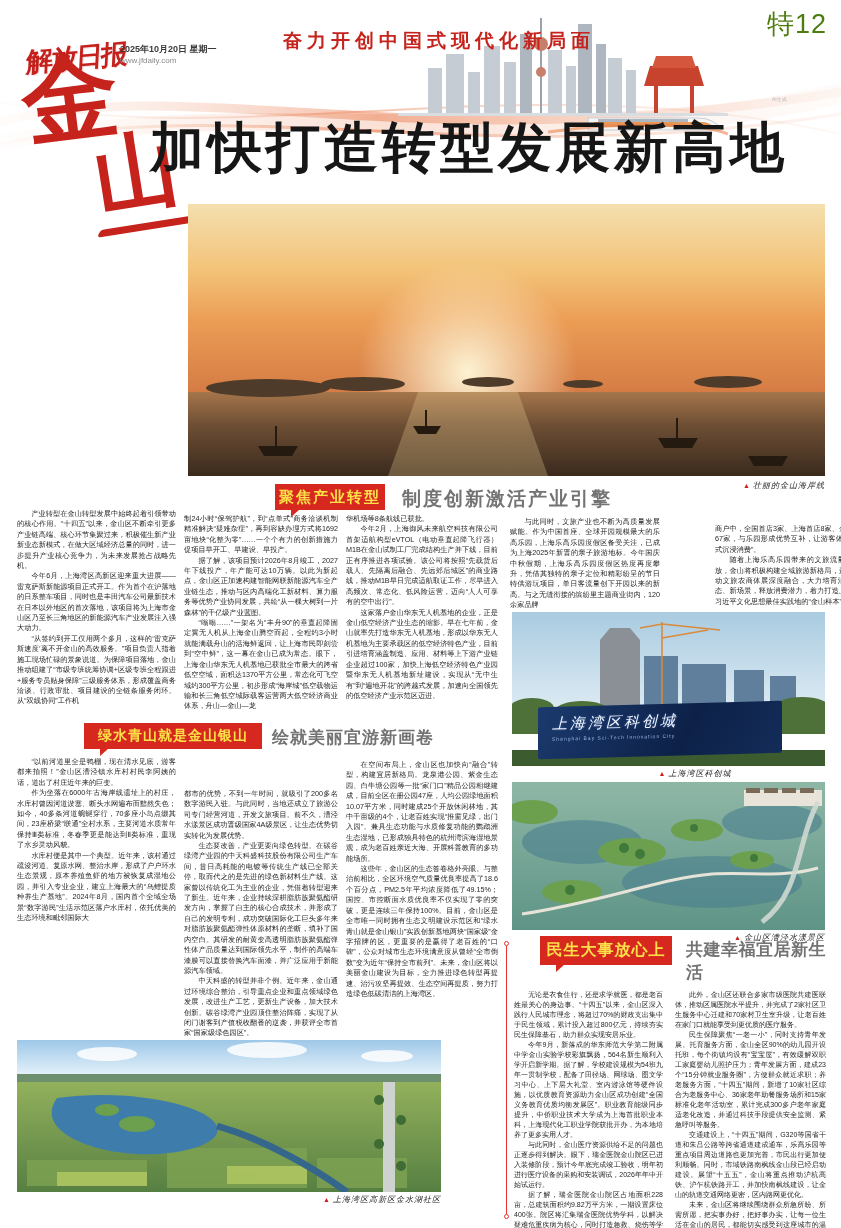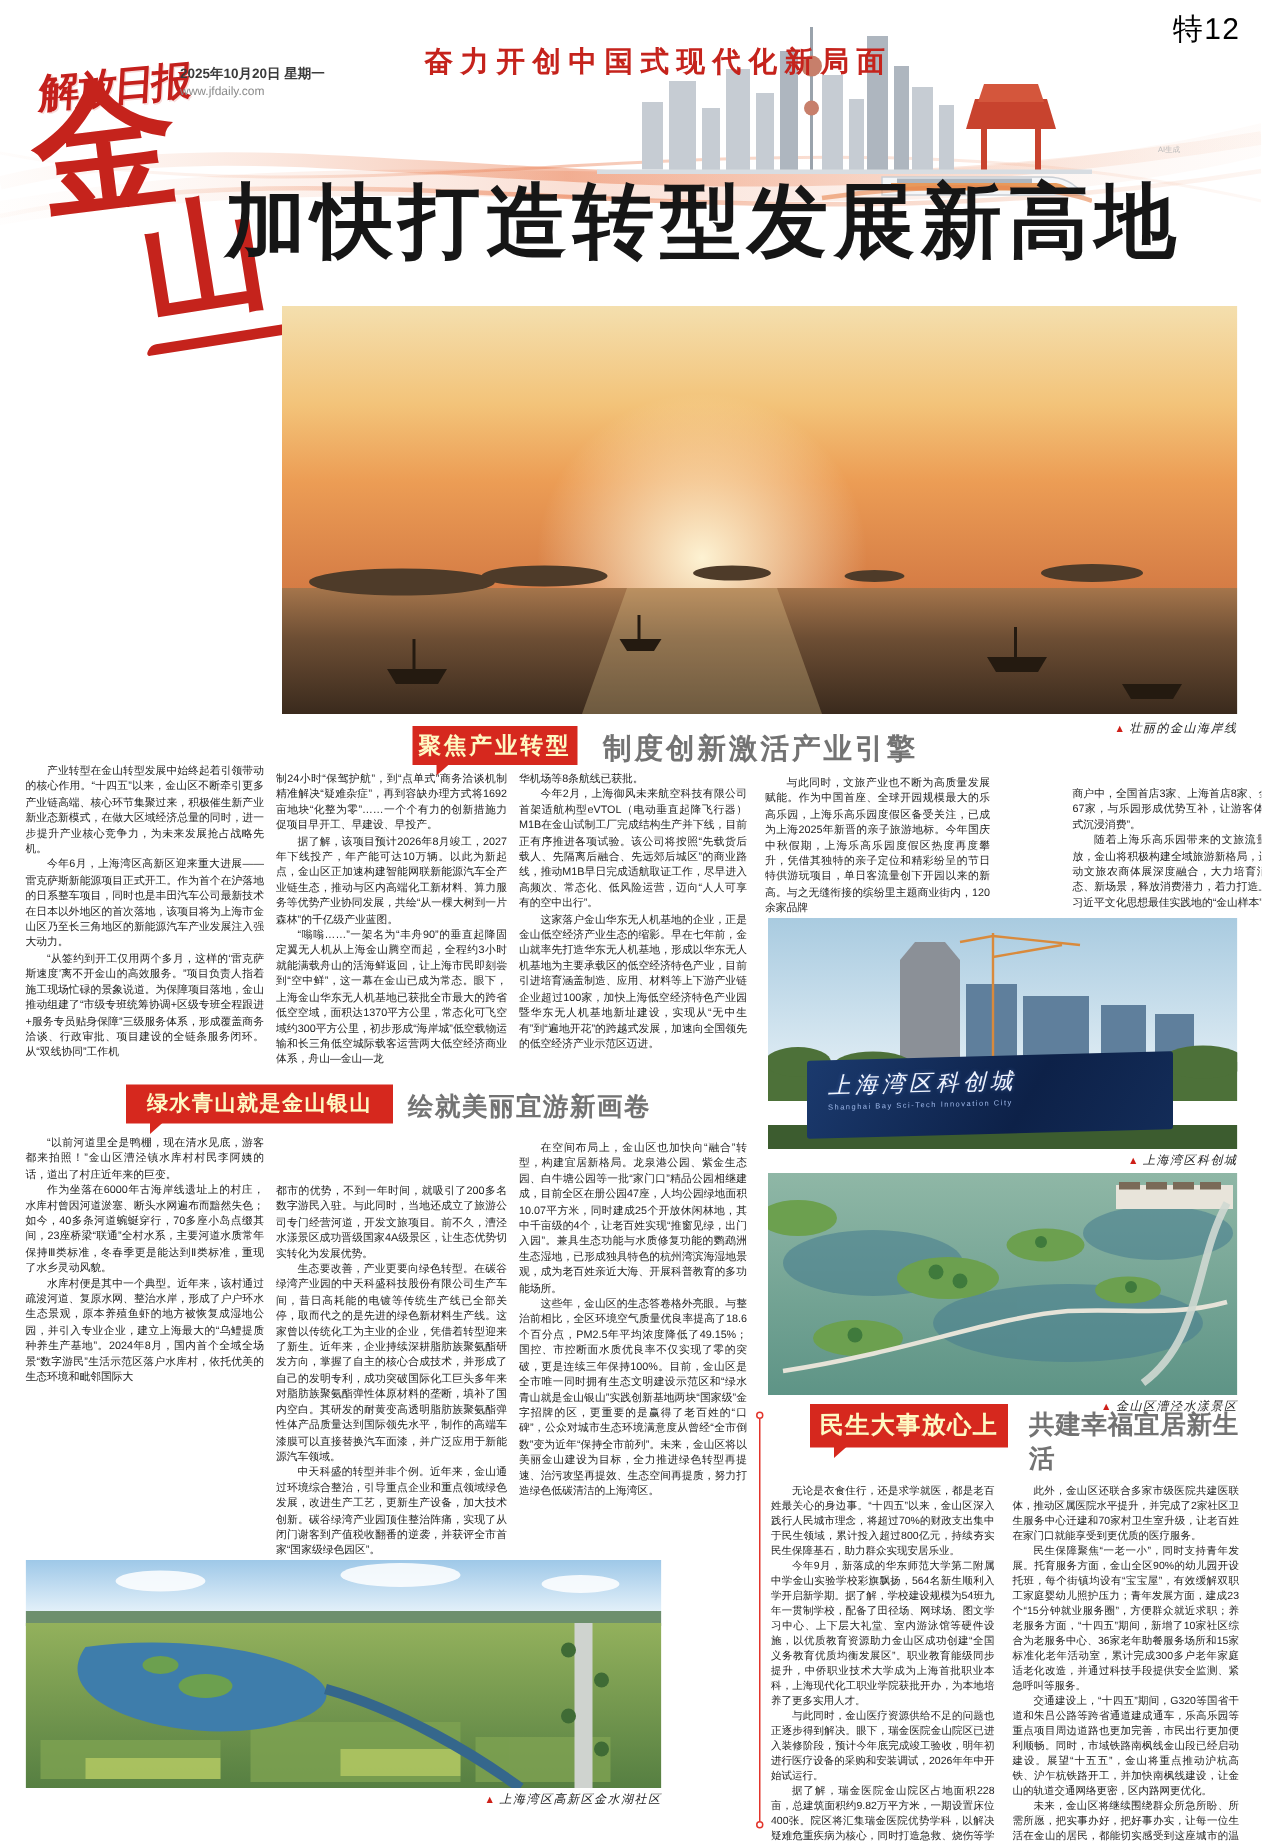--- a/index.html
+++ b/index.html
@@ -9,21 +9,21 @@
 
   
   .logo { position:absolute; left:26px; top:40px; font-family:"DejaVu Serif", serif; font-weight:bold;
           font-size:27px; color:#c4201c; transform:rotate(-5deg) skewX(-8deg); letter-spacing:-2px;
           text-shadow:1px 1px 0 #d9564f33; }
   .dateblock { position:absolute; left:120px; top:44px; line-height:11px; }
   .dateblock .d1 { font-size:9px; color:#3a3a3a; font-weight:bold; }
   .dateblock .d2 { font-size:8px; color:#8a8a8a; }
   .banner { position:absolute; left:283px; top:28px; font-family:"Liberation Serif", serif;
             font-size:19px; font-weight:bold; color:#c5231c; letter-spacing:5px; }
-  .pageno { position:absolute; right:14px; top:6px; font-size:20px; color:#000000; letter-spacing:1px; }
+  .pageno { position:absolute; right:14px; top:6px; font-size:27px; color:#4d7c0f; letter-spacing:1px; }
   .ainote { position:absolute; left:772px; top:96px; font-size:5px; color:#bbb; }
   .waves { position:absolute; left:0; top:52px; }
   .skyline { position:absolute; left:398px; top:10px; }
 
   
   .brand-jin  { position:absolute; left:22px;  top:50px;  font-family:"DejaVu Serif", serif; font-weight:bold;
                 font-size:96px; color:#c5231c; transform:rotate(-7deg); line-height:1; }
   .brand-shan { position:absolute; left:94px;  top:130px; font-family:"DejaVu Serif", serif; font-weight:bold;
                 font-size:84px; color:#c5231c; transform:rotate(-9deg); line-height:1; }
   .brand-swash{ position:absolute; left:98px; top:222px; width:108px; height:7px; background:#c5231c;
@@ -42,21 +42,21 @@
              color:#1c1c1c; letter-spacing:1px; text-align:right; }
   .caption .tri { color:#ce1f18; font-style:normal; font-size:7px; margin-right:2px; }
   .billboard { position:absolute; left:26px; top:92px; width:244px; height:52px; border-radius:2px;
                background:linear-gradient(120deg,#1b3a6e,#0d2148 60%,#132c58); transform:skewY(-1.5deg);
                color:#eef3ff; padding:8px 10px 0 14px; }
   .billboard .cn { font-family:"DejaVu Serif", serif; font-style:italic; font-size:15px; letter-spacing:3px;
                    color:#f0f5ff; text-shadow:0 0 3px #7fa8ff66; }
   .billboard .en { font-size:5px; color:#9db7e8; letter-spacing:1px; margin-top:2px; }
 
   
-  .tagbox { position:absolute; background:#d6281e; color:#fef9c3; font-weight:bold; text-align:center;
+  .tagbox { position:absolute; background:#d6281e; color:#fde047; font-weight:bold; text-align:center;
             display:flex; align-items:center; justify-content:center; }
   .tagbox::after { content:""; position:absolute; left:16px; bottom:-7px;
                    border-top:8px solid #d6281e; border-right:9px solid transparent; }
   .sectitle { position:absolute; font-weight:900; color:#737373; font-family:"Liberation Sans", sans-serif; }
 
   
   .col { position:absolute; font-size:7.2px; line-height:10.4px; color:#1e1e1e; }
   .col p { text-indent:2em; text-align:justify; }
   .col.cont p:first-child { text-indent:0; }
 
@@ -241,21 +241,21 @@
         <ellipse cx="290" cy="96" rx="28" ry="11"></ellipse>
           <ellipse cx="250" cy="99" rx="20" ry="8"></ellipse>
       </g>
       <rect x="0" y="138" width="313" height="16" fill="#3c5c2f"></rect>
     </svg>
     <div class="billboard">
       <div class="cn">上海湾区科创城</div>
       <div class="en">Shanghai Bay Sci-Tech Innovation City</div>
     </div>
   </div>
-  <div class="caption" style="left:625px; top:768px; width:200px;">
+  <div class="caption" style="left:595px; top:768px; width:200px;text-align:center;">
     <span class="tri">▲</span><span>上海湾区科创城</span>
   </div>
 
   <div class="photo" style="left:512px; top:782px; width:313px; height:148px;">
     <svg width="313" height="148" viewBox="0 0 313 148">
       <defs>
         <linearGradient id="wat" x1="0" y1="0" x2="0" y2="1">
           <stop offset="0" stop-color="#8fb7a6"></stop>
             <stop offset="1" stop-color="#5e9486"></stop>
         </linearGradient>

